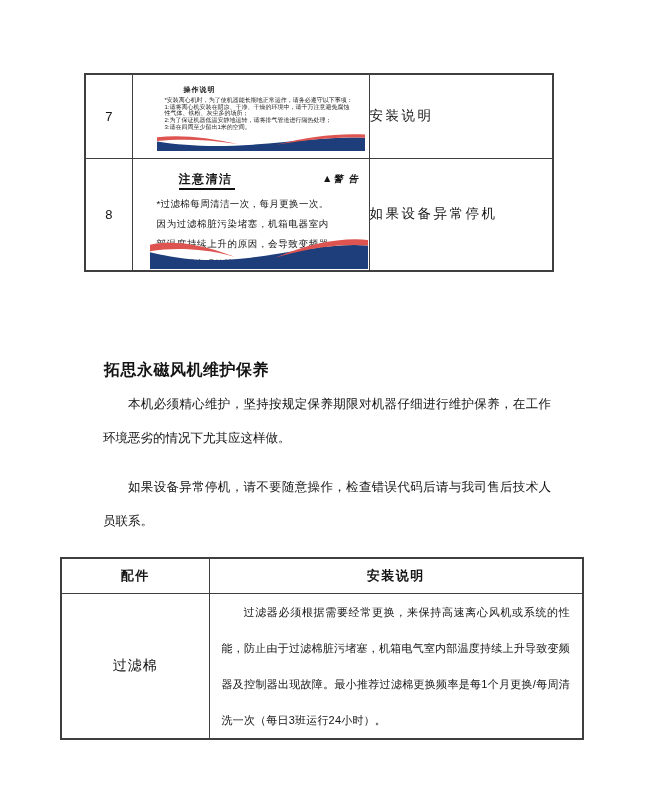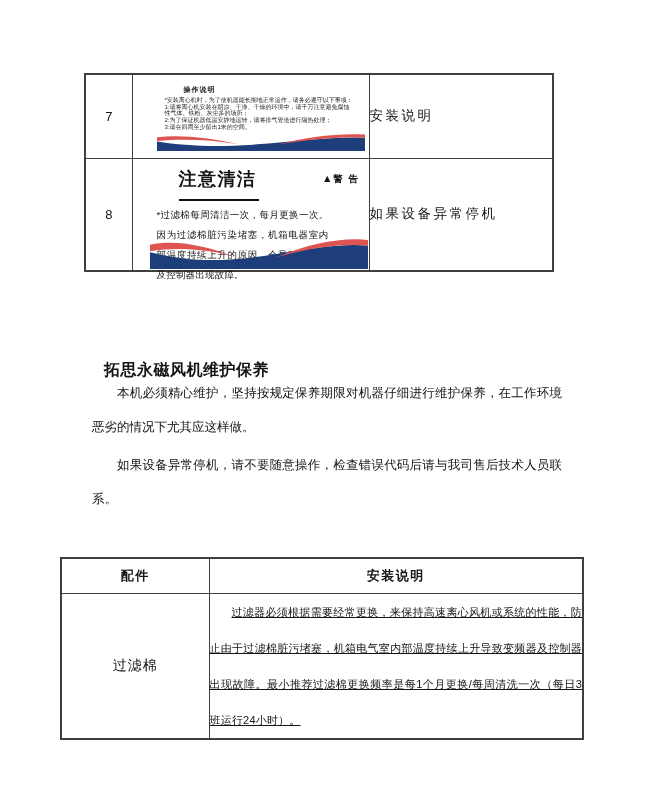--- a/index.html
+++ b/index.html
@@ -23,42 +23,42 @@
   .w-red{fill:#DE5450;}
 
   
   .card7{width:208px;height:66px;margin-left:24px;}
   .card7-title{margin:4px 0 2px 27px;font-size:7px;font-weight:bold;letter-spacing:1px;}
   .card7-line{margin-left:8px;font-size:6px;line-height:6.6px;color:#222;white-space:nowrap;}
   .card7 .wave{height:17px;}
 
   
   .card8{width:218px;height:100px;margin-left:17px;}
-  .warning{position:absolute;top:3px;right:8px;font-size:9.5px;font-weight:bold;letter-spacing:1.5px;}
+  .warning{position:absolute;top:3px;right:8px;font-size:9.5px;font-weight:bold;letter-spacing:1.5px;font-style:italic;}
   .warning .tri{font-size:10.5px;letter-spacing:1px;}
   .card8-titlewrap{margin:9px 0 0 29px;}
-  .card8-title{display:inline-block;font-size:18px;font-weight:bold;letter-spacing:1.5px;
-    border-bottom:2px solid #111;padding:0 2px 10px 0;line-height:1.15;}
+  .card8-title{display:inline-block;font-size:12px;font-weight:bold;letter-spacing:1.5px;
+    border-bottom:2px solid #111;padding:0 2px 1px 0;line-height:1.15;}
   .card8-body{margin:4px 8px 0 7px;width:172px;font-size:9.5px;line-height:20px;
     letter-spacing:0.2px;font-weight:500;text-align:justify;}
   .card8 .wave{height:30px;}
 
   
   .section-heading{position:absolute;left:88px;top:344px;margin:16px;
     font-size:16px;font-weight:bold;letter-spacing:0.5px;}
   .paras{position:absolute;left:88px;top:372px;width:478px;
     font-size:12.5px;line-height:34px;text-align:justify;}
-  .paras p{margin:4px;text-indent:2em;}
+  .paras p{margin:15px;text-indent:2em;}
 
   
   .maint-table{position:absolute;left:60px;top:557px;width:522px;border:2px solid #3f3f3f;}
   .maint-table th,.maint-table td{border:1px solid #3f3f3f;}
   .maint-table th{height:32px;font-size:13px;font-weight:bold;letter-spacing:1.5px;text-align:center;margin-top:37px;}
   .part-cell{text-align:center;font-size:14px;letter-spacing:1px;vertical-align:middle;}
-  .period-cell{height:143px;vertical-align:middle;padding:0 0;text-decoration:underline;}
+  .period-cell{height:143px;vertical-align:middle;padding:0 12px;}
   .period-text{margin:0;text-indent:2em;font-size:11px;line-height:36px;
     letter-spacing:0.2px;text-align:justify;}
 </style>
 </head>
 <body>
 
 <div class="page">
 
   <table class="top-table">
     <colgroup>

